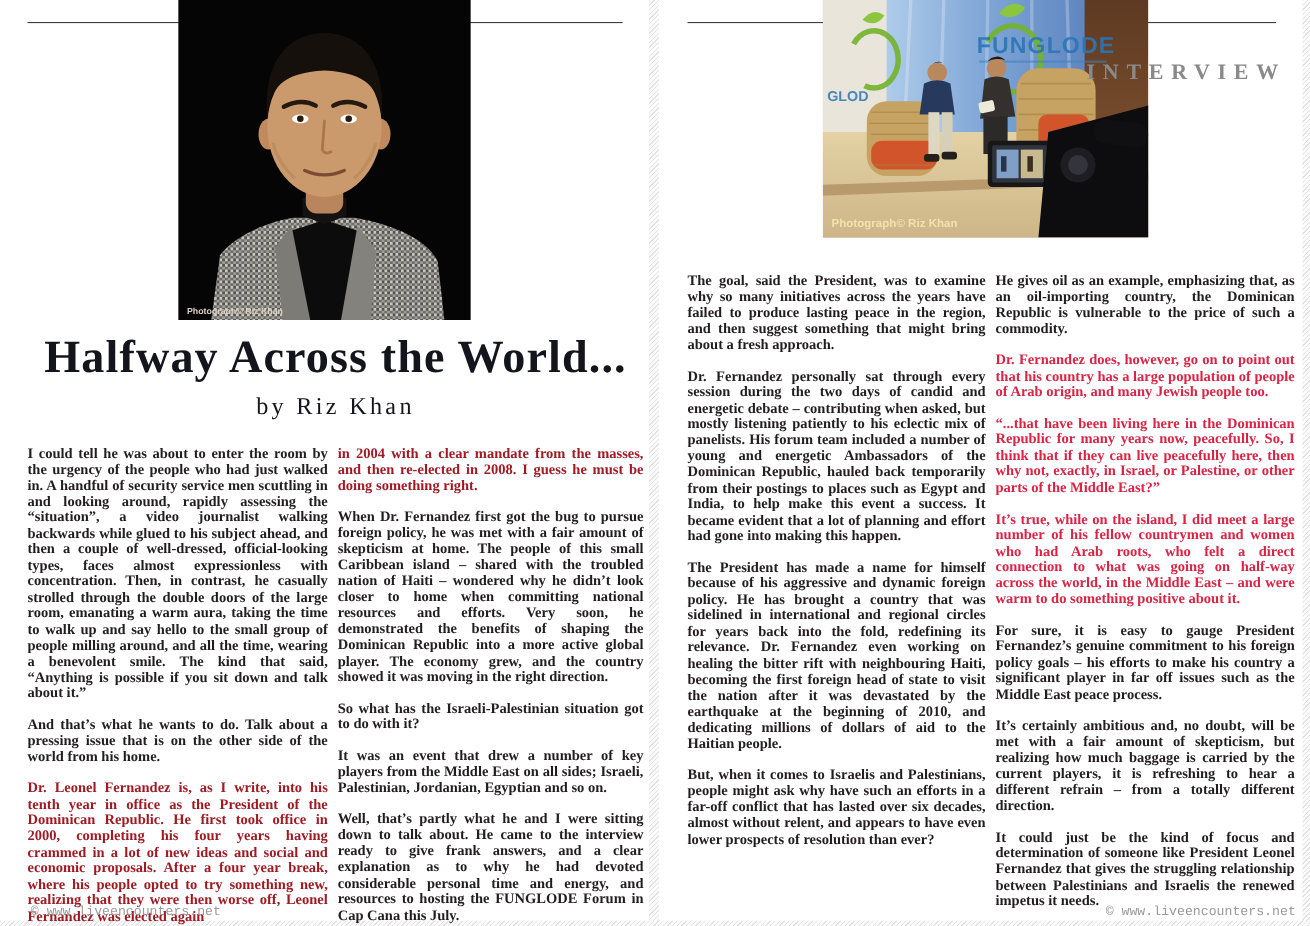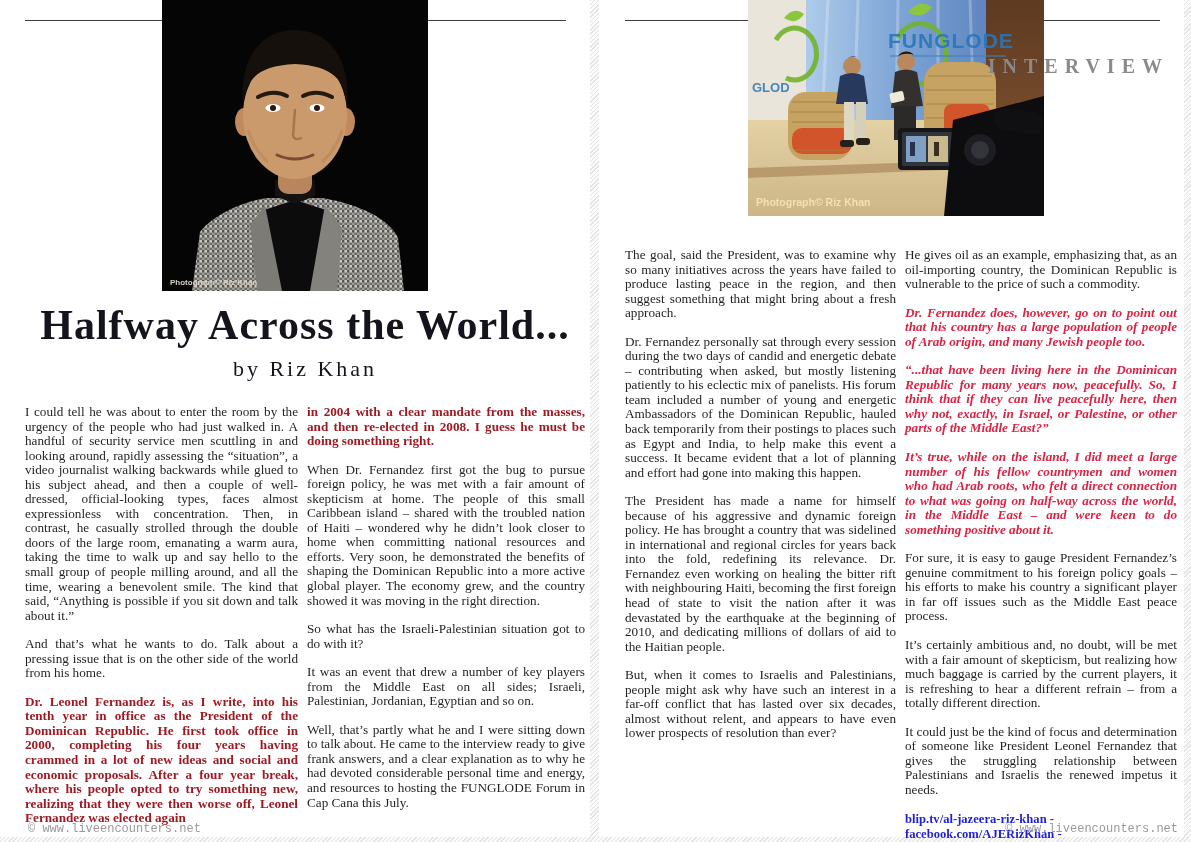--- a/index.html
+++ b/index.html
@@ -15,23 +15,23 @@
   .edge.right{left:1184px; top:0; width:7px; height:842px;}
   .edge.bottom{left:0; top:837px; width:1191px; height:5px;}
   .rule{position:absolute; height:1px; background:var(--rule); z-index:1;}
   .photo{position:absolute; z-index:2; display:block;}
   .page-title{position:absolute; left:25px; top:301px; width:560px; text-align:center;
               font-size:42px; letter-spacing:1px; color:var(--title-ink); font-weight:bold; z-index:3;}
   .byline{position:absolute; left:25px; top:356px; width:560px; text-align:center;
           font-size:22px; letter-spacing:3px; color:var(--title-ink); z-index:3;}
   .col{position:absolute; z-index:2;}
   .para{margin:0 0 14px; text-align:justify; font-size:13.2px; line-height:14.55px; color:var(--ink);}
-  .tone-black{color:var(--ink);}
+  .tone-black{color:var(--ink);font-weight:bold;}
   .tone-maroon{color:var(--maroon); }
-  .tone-crimson{color:var(--crimson);font-style:italic;}
+  .tone-crimson{color:var(--crimson);}
   .tone-maroon, .tone-crimson{font-weight:bold; font-weight:600;}
   .interview-header{position:absolute; top:23px; right:22px; font-size:20px; letter-spacing:7px;
                     color:var(--header-gray); font-weight:bold; z-index:3;margin-top:32px;}
   .footer{position:absolute; top:822px; font-family:Liberation Mono, monospace;
           font-size:12px; color:var(--muted); z-index:3;}
   .footer.left{left:28px;}
   .footer.right{right:13px; text-align:right;}
   .links-line{font-family:"Liberation Serif", serif; font-size:12.6px; line-height:15px;
               color:var(--link); font-weight:bold; text-align:left; margin-top:1px;}
   .links-line a{color:var(--link); text-decoration:none; cursor:pointer;text-align:center;}
@@ -199,29 +199,29 @@
     <circle cx="232" cy="150" r="16" fill="#1d1d22"></circle>
     <circle cx="232" cy="150" r="9" fill="#34343c"></circle>
     <rect x="246" y="110" width="50" height="22" rx="10" fill="#101013" transform="rotate(8 270 120)"></rect>
     <text x="8" y="206" font-family="Liberation Sans, sans-serif" font-size="10.5" font-weight="bold" fill="#f2e2ae">Photograph© Riz Khan</text>
   </svg>
 
   <div class="col" style="left:625px; top:248px; width:271px;">
       <p class="para tone-black">The goal, said the President, was to examine why so many initiatives across the years have failed to produce lasting peace in the region, and then suggest something that might bring about a fresh approach.</p>
       <p class="para tone-black">Dr. Fernandez personally sat through every session during the two days of candid and energetic debate – contributing when asked, but mostly listening patiently to his eclectic mix of panelists. His forum team included a number of young and energetic Ambassadors of the Dominican Republic, hauled back temporarily from their postings to places such as Egypt and India, to help make this event a success. It became evident that a lot of planning and effort had gone into making this happen.</p>
       <p class="para tone-black">The President has made a name for himself because of his aggressive and dynamic foreign policy. He has brought a country that was sidelined in international and regional circles for years back into the fold, redefining its relevance. Dr. Fernandez even working on healing the bitter rift with neighbouring Haiti, becoming the first foreign head of state to visit the nation after it was devastated by the earthquake at the beginning of 2010, and dedicating millions of dollars of aid to the Haitian people.</p>
-      <p class="para tone-black">But, when it comes to Israelis and Palestinians, people might ask why have such an interest in a far-off conflict that has lasted over six decades, almost without relent, and appears to have even lower prospects of resolution than ever?</p>
+      <p class="para tone-black">But, when it comes to Israelis and Palestinians, people might ask why have such an efforts in a far-off conflict that has lasted over six decades, almost without relent, and appears to have even lower prospects of resolution than ever?</p>
     </div>
 
   <div class="col" style="left:905px; top:248px; width:272px;">
     <div>
         <p class="para tone-black">He gives oil as an example, emphasizing that, as an oil-importing country, the Dominican Republic is vulnerable to the price of such a commodity.</p>
         <p class="para tone-crimson">Dr. Fernandez does, however, go on to point out that his country has a large population of people of Arab origin, and many Jewish people too.</p>
         <p class="para tone-crimson">“...that have been living here in the Dominican Republic for many years now, peacefully. So, I think that if they can live peacefully here, then why not, exactly, in Israel, or Palestine, or other parts of the Middle East?”</p>
-        <p class="para tone-crimson">It’s true, while on the island, I did meet a large number of his fellow countrymen and women who had Arab roots, who felt a direct connection to what was going on half-way across the world, in the Middle East – and were keen to do something positive about it.</p>
+        <p class="para tone-crimson">It’s true, while on the island, I did meet a large number of his fellow countrymen and women who had Arab roots, who felt a direct connection to what was going on half-way across the world, in the Middle East – and were warm to do something positive about it.</p>
         <p class="para tone-black">For sure, it is easy to gauge President Fernandez’s genuine commitment to his foreign policy goals – his efforts to make his country a significant player in far off issues such as the Middle East peace process.</p>
         <p class="para tone-black">It’s certainly ambitious and, no doubt, will be met with a fair amount of skepticism, but realizing how much baggage is carried by the current players, it is refreshing to hear a different refrain – from a totally different direction.</p>
         <p class="para tone-black">It could just be the kind of focus and determination of someone like President Leonel Fernandez that gives the struggling relationship between Palestinians and Israelis the renewed impetus it needs.</p>
       </div>
     <p class="links-line"><a>blip.tv/al-jazeera-riz-khan</a><span> - </span><a>facebook.com/AJERizKhan</a><span> - </span><a>youtube.com/show/rizkhan</a></p>
 
   </div>
 
   <div class="footer right">© www.liveencounters.net</div>
 

